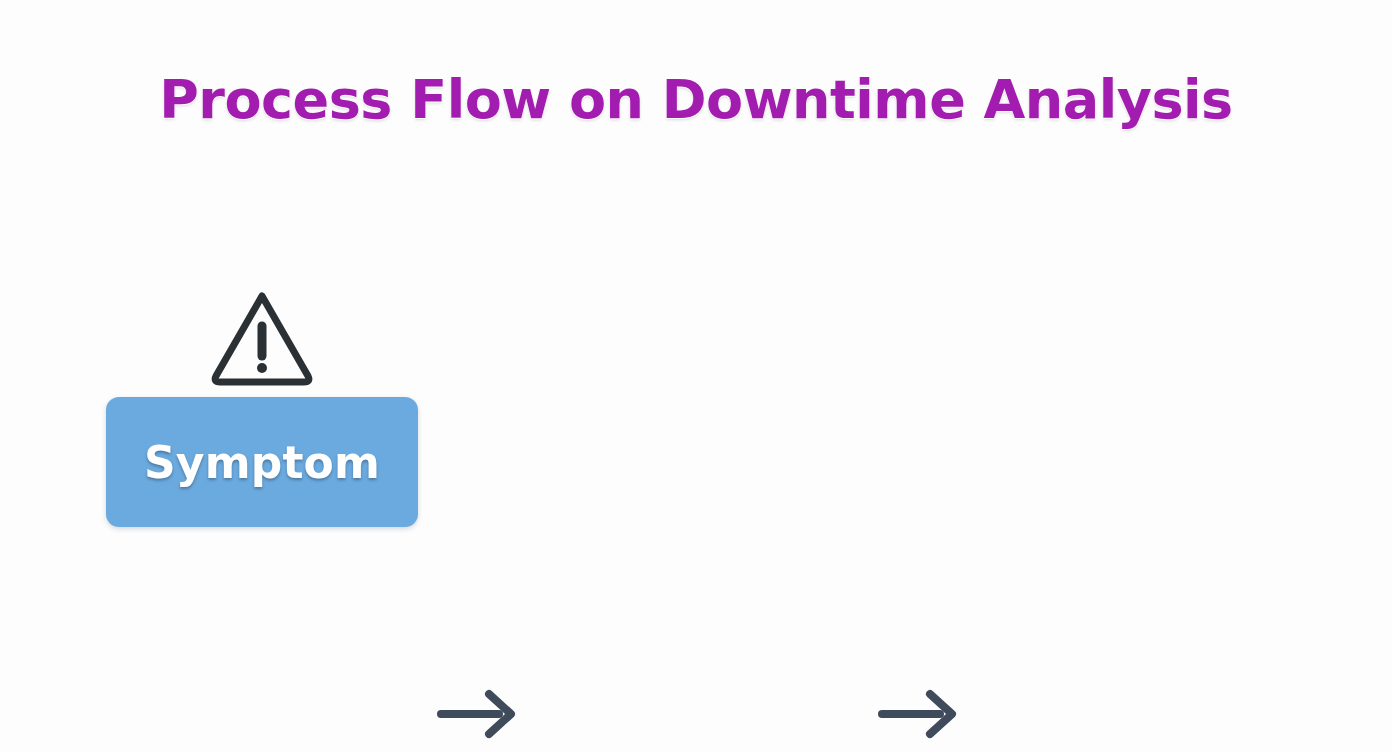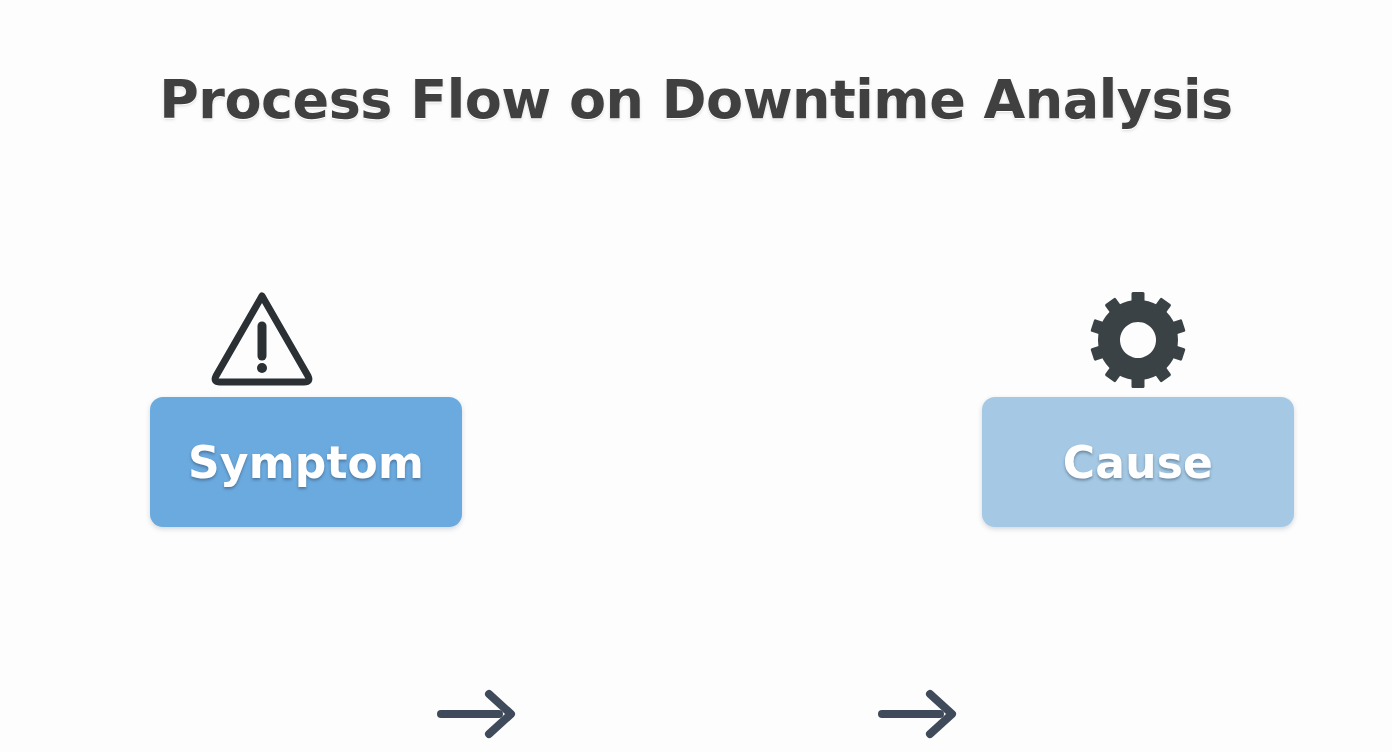--- a/index.html
+++ b/index.html
@@ -82,40 +82,40 @@
   .node-label {
     font-size: 44px;
     font-weight: 600;
     color: #ffffff;
     text-shadow: 0 2px 3px rgba(40,60,85,0.45);
     letter-spacing: 0.2px;
     white-space: nowrap;
   }
 
   
-  #box-symptom  { background: #6baadf; margin-left: 44px; }
+  #box-symptom  { background: #6baadf; }
   #box-diagnose { background: #4a8cc8; }
   #box-cause    { background: #a5c9e4; }
 
   
   .flow-arrow {
     position: absolute;
     top: 435px;
     width: 86px;
     height: 58px;
   }
   #arrow-1 { left: 437px; }
   #arrow-2 { left: 878px; }
 </style>
 </head>
 <body>
 
 <div id="diagram-canvas" style="background: rgb(253, 253, 253);">
 
-  <div id="diagram-title" style="color: #404040;">Process Flow on Downtime Analysis</div>
+  <div id="diagram-title" style="color: #a21caf;">Process Flow on Downtime Analysis</div>
 
   <div id="flow-row">
 
     <div class="flow-node" id="node-symptom">
       <div class="node-icon">
         <svg width="110" height="104" viewBox="0 0 110 104" aria-hidden="true">
           <path d="M55 10 L101 90 Q104 96 97 96 L13 96 Q6 96 9 90 Z" fill="none" stroke="#2b3034" stroke-width="7" stroke-linejoin="round" stroke-linecap="round"></path>
           <line x1="55" y1="40" x2="55" y2="70" stroke="#2b3034" stroke-width="9" stroke-linecap="round"></line>
           <circle cx="55" cy="82" r="5" fill="#2b3034"></circle>
         </svg>
@@ -133,39 +133,15 @@
     </div>
 
 
     <div class="flow-arrow" id="arrow-2">
       <svg width="86" height="58" viewBox="0 0 86 58" aria-hidden="true">
         <line x1="4" y1="29" x2="62" y2="29" stroke="#3f4a5a" stroke-width="8" stroke-linecap="round"></line>
         <polyline points="52,9 74,29 52,49" fill="none" stroke="#3f4a5a" stroke-width="8" stroke-linecap="round" stroke-linejoin="round"></polyline>
       </svg>
     </div>
 
-    <div class="flow-node" id="node-cause">
-      <div class="node-icon">
-        <svg width="104" height="100" viewBox="0 0 100 100" aria-hidden="true">
-          <g fill="#3a4246">
-            <g id="gear-teeth">
-              <rect x="43.5" y="2" width="13" height="20" rx="1.5"></rect>
-              <rect x="43.5" y="2" width="13" height="20" rx="1.5" transform="rotate(36 50 50)"></rect>
-              <rect x="43.5" y="2" width="13" height="20" rx="1.5" transform="rotate(72 50 50)"></rect>
-              <rect x="43.5" y="2" width="13" height="20" rx="1.5" transform="rotate(108 50 50)"></rect>
-              <rect x="43.5" y="2" width="13" height="20" rx="1.5" transform="rotate(144 50 50)"></rect>
-              <rect x="43.5" y="2" width="13" height="20" rx="1.5" transform="rotate(180 50 50)"></rect>
-              <rect x="43.5" y="2" width="13" height="20" rx="1.5" transform="rotate(216 50 50)"></rect>
-              <rect x="43.5" y="2" width="13" height="20" rx="1.5" transform="rotate(252 50 50)"></rect>
-              <rect x="43.5" y="2" width="13" height="20" rx="1.5" transform="rotate(288 50 50)"></rect>
-              <rect x="43.5" y="2" width="13" height="20" rx="1.5" transform="rotate(324 50 50)"></rect>
-            </g>
-            <path d="M50 10 a40 40 0 1 1 -0.01 0 Z M50 32 a18 18 0 1 0 0.01 0 Z" fill-rule="evenodd"></path>
-          </g>
-        </svg>
-      </div>
-      <div class="node-box" id="box-cause" style="background: rgb(165, 201, 228);">
-        <span class="node-label">Cause</span>
-      </div>
-    </div>
 
   </div>
 </div>
 
 </body></html>

